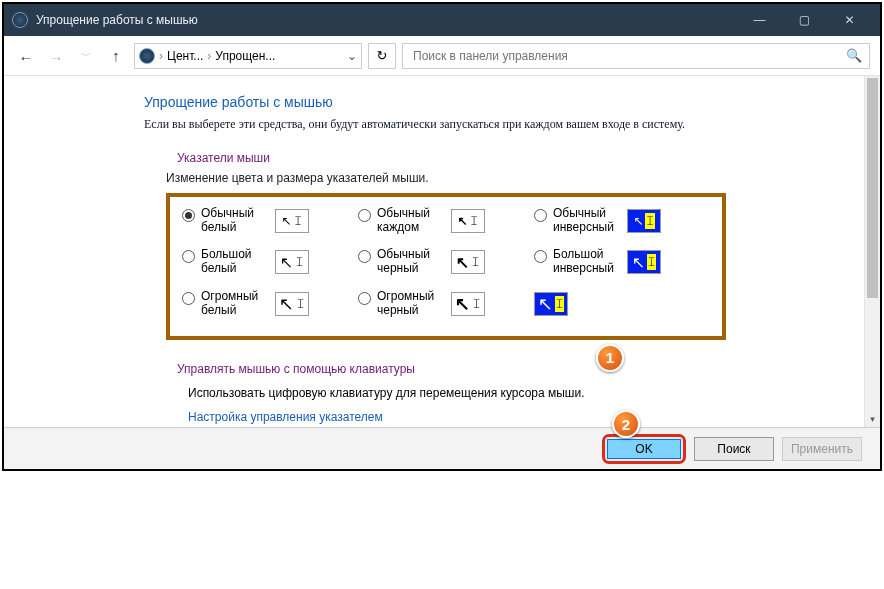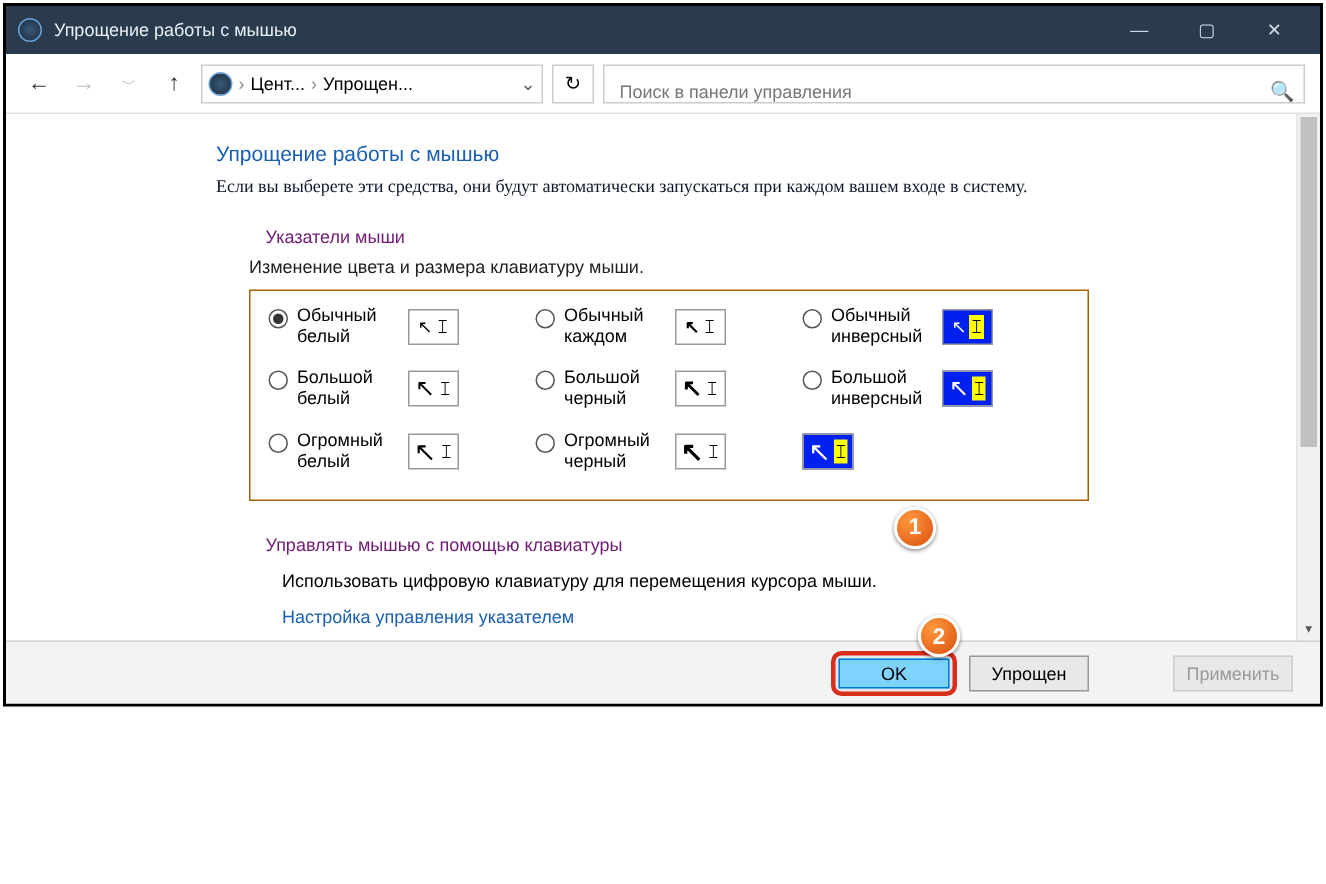--- a/index.html
+++ b/index.html
@@ -11,34 +11,34 @@
 .win-btns { display: flex; gap: 0; }
 .win-btn { width: 45px; height: 28px; display: flex; align-items: center; justify-content: center; color: #cfd8e3; font-size: 12px; }
 .navrow { height: 40px; display: flex; align-items: center; padding: 0 10px; gap: 6px; border-bottom: 1px solid #e0e0e0; }
 .nav-arrow { width: 24px; height: 24px; display: flex; align-items: center; justify-content: center; color: #333; font-size: 15px; }
 .nav-arrow.disabled { color: #bbb; }
 .breadcrumb { flex: 0 0 228px; height: 26px; border: 1px solid #ccc; display: flex; align-items: center; padding: 0 4px; gap: 4px; font-size: 12px; }
 .breadcrumb .bc-icon { width: 16px; height: 16px; border: 1px solid #6aa0d8; border-radius: 50%; background: radial-gradient(#3a5a7a, #1a2a3a); }
 .breadcrumb .sep { color: #888; }
 .breadcrumb .drop { margin-left: auto; color: #555; }
 .refresh { width: 28px; height: 26px; border: 1px solid #ccc; display: flex; align-items: center; justify-content: center; font-size: 13px; }
-.searchbox { flex: 1; height: 26px; border: 1px solid #ccc; display: flex; align-items: flex-end; padding: 0 6px; font-size: 12px; color: #888; }
+.searchbox { flex: 1; height: 26px; border: 1px solid #ccc; display: flex; align-items: center; padding: 0 6px; font-size: 12px; color: #888; }
 .searchbox .mag { color: #888; font-size: 13px; }
 .searchbox input { flex: 1; border: none; outline: none; font-size: 12px; padding: 0 4px; }
 .content-wrap { flex: 1; display: flex; overflow: hidden; }
 .content { flex: 1; padding: 18px 0 0 140px; overflow: hidden; }
 .scrollbar { width: 16px; background: #f0f0f0; border-left: 1px solid #e5e5e5; position: relative; }
 .scroll-thumb { position: absolute; top: 2px; left: 2px; right: 2px; height: 220px; background: #c0c0c0; }
 .scroll-arrow { position: absolute; left: 0; right: 0; height: 16px; display: flex; align-items: center; justify-content: center; font-size: 9px; color: #555; }
 .scroll-arrow.down { bottom: 0; }
 h2.main-title { color: #1a5fb4; font-size: 14px; font-weight: 400; margin-bottom: 6px; }
 .subtitle { font-size: 12px; color: #0f172a; max-width: 570px; line-height: 1.4; margin-bottom: 18px; font-family: Liberation Serif, serif; }
 .group-label { font-size: 12px; color: #701a75; margin-bottom: 6px; margin-left: 33px; }
 .group-sub { font-size: 12px; color: #222; margin: 2px 0 8px 22px; }
-.pointer-box { border: 1px solid #a16207; width: 560px; margin-left: 22px; padding: 10px 12px 4px 12px; }
+.pointer-box { border: 4px solid #a16207; width: 560px; margin-left: 22px; padding: 10px 12px 4px 12px; }
 .pointer-row { display: flex; margin-bottom: 14px; }
 .pointer-cell { flex: 1; display: flex; align-items: center; gap: 6px; }
 .radio-wrap { display: flex; align-items: flex-start; gap: 6px; }
 .radio { width: 13px; height: 13px; border: 1px solid #555; border-radius: 50%; margin-top: 2px; position: relative; flex: none; }
 .radio.checked::after { content: ""; position: absolute; left: 2px; top: 2px; width: 7px; height: 7px; border-radius: 50%; background: #333; }
 .radio-lbl { font-size: 12px; line-height: 1.15; width: 68px; }
 .cursor-preview { width: 34px; height: 24px; border: 1px solid #999; background: #fff; display: flex; align-items: center; justify-content: center; gap: 2px; font-size: 13px; }
 .cursor-preview.inv { background: #0020f0; color: #fff; }
 .cursor-preview .ptr { font-size: 12px; }
 .cursor-preview.big .ptr { font-size: 16px; }
@@ -50,21 +50,21 @@
 .checkbox { width: 14px; height: 14px; border: 1px solid #555; background: #fff; flex: none; }
 .cb-label { font-size: 12px; }
 .desc { font-size: 12px; margin: 10px 0 10px 44px; }
 .link { color: #1a5fb4; font-size: 12px; margin-left: 44px; cursor: pointer; }
 .callout { position: absolute; width: 28px; height: 28px; border-radius: 50%; background: radial-gradient(circle at 35% 30%, #ff9a3c, #d94e0f); border: 2px solid #fff; box-shadow: 0 1px 3px rgba(0,0,0,0.5); color: #fff; font-weight: bold; font-size: 15px; display: flex; align-items: center; justify-content: center; }
 .callout.c1 { top: -18px; left: 452px; }
 .footer { height: 42px; border-top: 1px solid #d0d0d0; display: flex; align-items: center; justify-content: flex-end; padding: 0 18px; gap: 8px; background: #f3f3f3; position: relative; }
 .btn { min-width: 80px; height: 24px; border: 1px solid #999; background: #e8e8e8; font-size: 12px; display: flex; align-items: center; justify-content: center; }
 .btn.ok { border: 3px solid #d92e1c; border-radius: 7px; background: #e8e8e8; padding: 0 2px; height: 30px; }
 .btn.ok .inner { border: 1px solid #0078d7; background: #7dd3fc; width: 74px; height: 20px; display: flex; align-items: center; justify-content: center; }
-.btn.disabled { color: #999; border-color: #ccc; margin-left: 48px; }
+.btn.disabled { color: #999; border-color: #ccc; }
 .callout2 { position: absolute; right: 240px; top: -18px; width: 28px; height: 28px; border-radius: 50%; background: radial-gradient(circle at 35% 30%, #ff9a3c, #d94e0f); border: 2px solid #fff; box-shadow: 0 1px 3px rgba(0,0,0,0.5); color: #fff; font-weight: bold; font-size: 15px; display: flex; align-items: center; justify-content: center; }
 </style>
 </head>
 <body>
 
 <div class="outer">
   <div class="titlebar">
     <div class="icon-ease"></div>
     <div class="title">Упрощение работы с мышью</div>
     <div class="win-btns">
@@ -93,21 +93,21 @@
       <span class="mag">🔍</span>
     </div>
   </div>
 
   <div class="content-wrap">
     <div class="content">
       <h2 class="main-title">Упрощение работы с мышью</h2>
       <p class="subtitle">Если вы выберете эти средства, они будут автоматически запускаться при каждом вашем входе в систему.</p>
 
       <div class="group-label">Указатели мыши</div>
-      <div class="group-sub">Изменение цвета и размера клавиатуру мыши.</div>
+      <div class="group-sub">Изменение цвета и размера указателей мыши.</div>
       <div class="pointer-box">
         <div class="pointer-row">
           <div class="pointer-cell">
             <div class="radio-wrap">
                 <div class="radio checked"></div>
                 <div class="radio-lbl">Обычный белый</div>
               </div>
             <div class="cursor-preview white">
                 <span class="ptr">↖</span>
                 <span>𝙸</span>
@@ -141,21 +141,21 @@
                 <div class="radio-lbl">Большой белый</div>
               </div>
             <div class="cursor-preview white big">
                 <span class="ptr">↖</span>
                 <span>𝙸</span>
               </div>
           </div>
           <div class="pointer-cell">
             <div class="radio-wrap">
                 <div class="radio"></div>
-                <div class="radio-lbl">Большой черный</div>
+                <div class="radio-lbl">Обычный черный</div>
               </div>
             <div class="cursor-preview black big">
                 <span class="ptr">↖</span>
                 <span>𝙸</span>
               </div>
           </div>
           <div class="pointer-cell">
             <div class="radio-wrap">
                 <div class="radio"></div>
                 <div class="radio-lbl">Большой инверсный</div>
@@ -207,16 +207,16 @@
       <div class="scroll-thumb"></div>
       <div class="scroll-arrow down">▾</div>
     </div>
   </div>
 
   <div class="footer">
     <div class="callout2">2</div>
     <div class="btn ok">
         <div class="inner">OK</div>
       </div>
-    <div class="btn">Упрощен</div>
+    <div class="btn">Поиск</div>
     <div class="btn disabled">Применить</div>
   </div>
 </div>
 
 </body></html>

